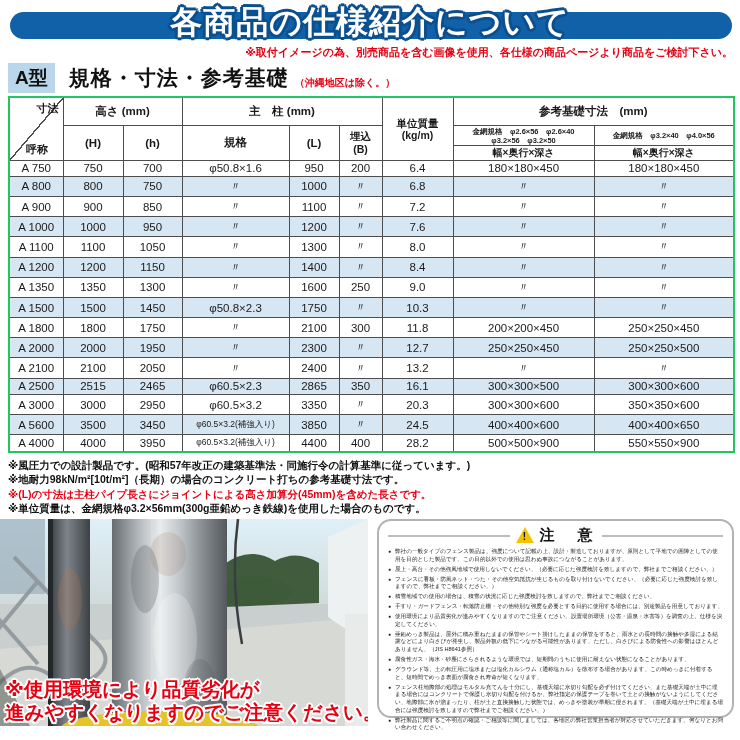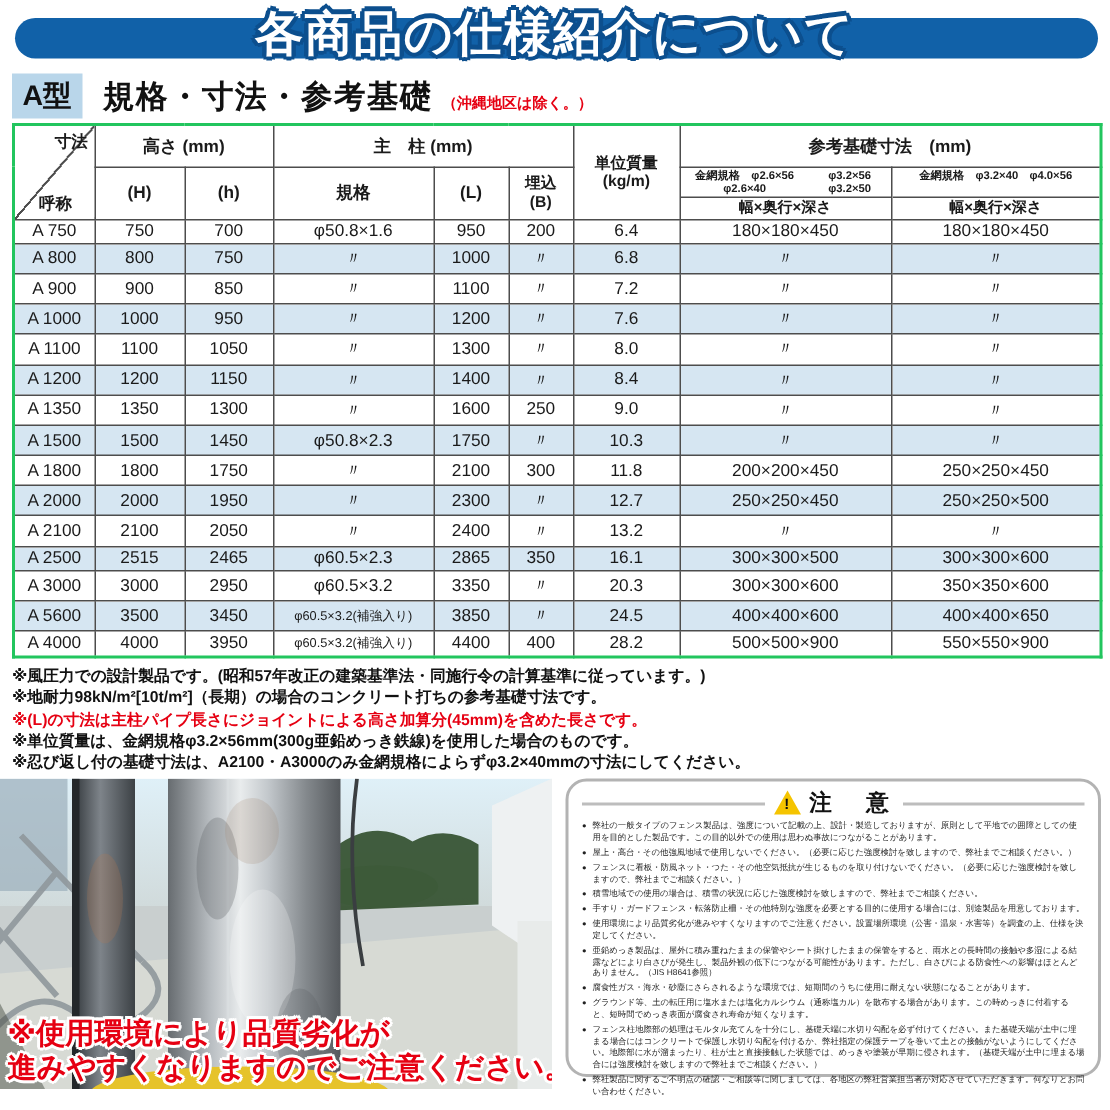--- a/index.html
+++ b/index.html
@@ -37,21 +37,21 @@
   tbody td { font-size:11.5px; background:#fff; }
   tbody tr.alt td { background:#d6e6f2; }
   tbody td.small { font-size:8.5px; }
   .red { color:#e60012; }
   .two-line { font-size:10.5px; line-height:1.15; }
   .diag { position:relative;
           background:linear-gradient(to bottom right, transparent calc(50% - 0.7px), #4d4d4d calc(50% - 0.7px), #4d4d4d calc(50% + 0.7px), transparent calc(50% + 0.7px)); }
   .diag .dt { position:absolute; top:3px; right:4px; font-size:11px; font-weight:bold; }
   .diag .db { position:absolute; bottom:3px; left:16px; font-size:11px; font-weight:bold; }
   th.stack { padding:0; }
-  .mesh { height:20px; display:flex; flex-direction:row; justify-content:center;
+  .mesh { height:20px; display:flex; flex-direction:column; justify-content:center;
           border-bottom:1px solid #4d4d4d; font-size:7.5px; line-height:1.2; font-weight:bold; }
   .whd { height:13px; line-height:13px; font-size:10px; font-weight:bold; }
 
   
   .footnotes { list-style:none; margin:5px 0 0 8px; font-size:10.5px; color:#111;
                font-weight:bold; }
   .footnotes li { line-height:1.36; }
   .footnotes li.red { color:#e60012; }
 
   
@@ -81,20 +81,21 @@
 </style>
 </head>
 <body>
 
 <div class="page">
 
   <div class="banner">
     <div class="banner-pill"></div>
     <div class="banner-title">各商品の仕様紹介について</div>
   </div>
+  <div class="top-note">※取付イメージの為、別売商品を含む画像を使用、各仕様の商品ページより商品をご検討下さい。</div>
 
   <div class="section-head">
     <span class="type-badge">A型</span>
     <span class="section-title">規格・寸法・参考基礎</span>
     <span class="section-sub">（沖縄地区は除く。）</span>
   </div>
 
   <table class="spec-table">
     <colgroup>
       <col style="width:54px">
@@ -312,21 +313,20 @@
           <td>550×550×900</td>
         </tr>
       </tbody>
   </table>
 
   <ul class="footnotes" id="footnote-list">
       <li>※風圧力での設計製品です。(昭和57年改正の建築基準法・同施行令の計算基準に従っています。)</li>
       <li>※地耐力98kN/m²[10t/m²]（長期）の場合のコンクリート打ちの参考基礎寸法です。</li>
       <li class="red">※(L)の寸法は主柱パイプ長さにジョイントによる高さ加算分(45mm)を含めた長さです。</li>
       <li>※単位質量は、金網規格φ3.2×56mm(300g亜鉛めっき鉄線)を使用した場合のものです。</li>
-      <li>※忍び返し付の基礎寸法は、A2100・A3000のみ金網規格によらずφ3.2×40mmの寸法にしてください。</li>
     </ul>
 
   <div class="bottom">
 
     <div class="photo">
       <svg viewBox="0 0 368 207" preserveAspectRatio="none">
         <defs>
           <linearGradient id="sky" x1="0" y1="0" x2="0" y2="1">
             <stop offset="0" stop-color="#dff0f8"></stop>
               <stop offset="1" stop-color="#cfd8d8"></stop>

